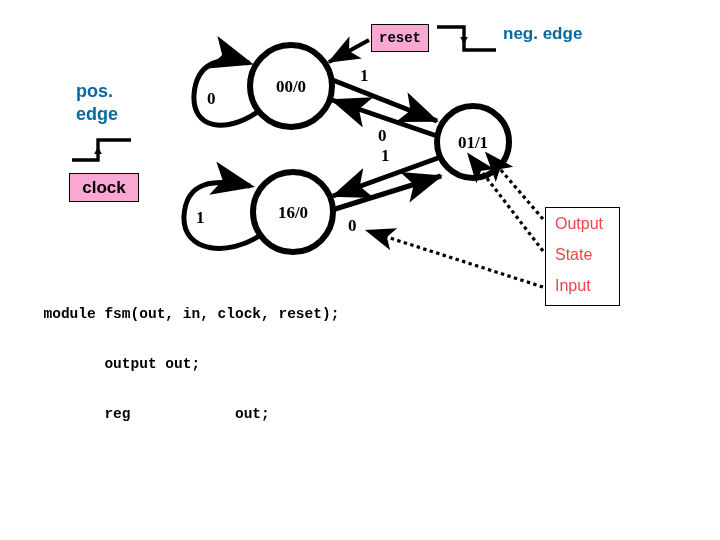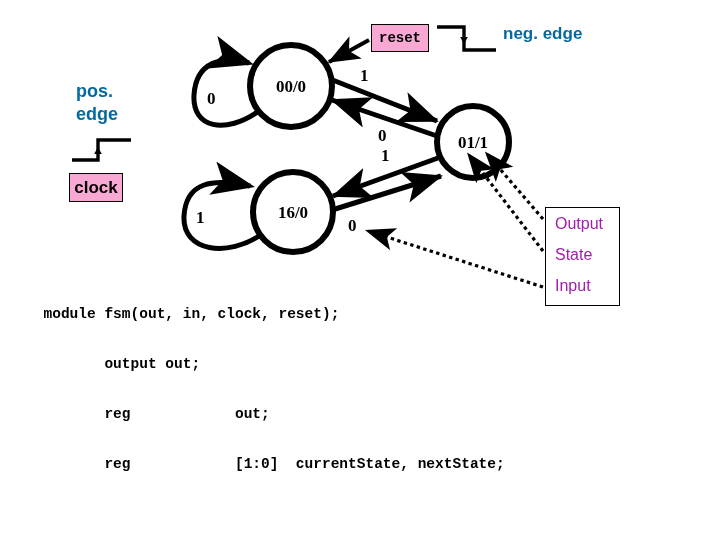--- a/index.html
+++ b/index.html
@@ -34,21 +34,21 @@
     display: flex;
     align-items: center;
     justify-content: center;
     box-sizing: border-box;
   }
   #reset-box {
     left: 371px; top: 24px; width: 58px; height: 28px;
     font-size: 14px;
   }
   #clock-box {
-    left: 69px; top: 173px; width: 54px; height: 29px;
+    left: 69px; top: 173px; width: 70px; height: 29px;
     font-size: 17px;
     font-family: "Liberation Sans", sans-serif;
     font-weight: bold;
   }
   
   .annot {
     position: absolute;
     font-family: "Liberation Sans", sans-serif;
     font-weight: bold;
     color: #0369a1;
@@ -63,21 +63,21 @@
     left: 545px; top: 207px; width: 75px; height: 99px;
     border: 1px solid #000000;
     background: #ffffff;
     box-sizing: border-box;
   }
   #signal-box .sig {
     position: absolute;
     left: 9px;
     font-family: "Liberation Sans", sans-serif;
     font-size: 16px;
-    color: #a21caf;
+    color: #ef4444;
     white-space: pre;
   }
   #signal-box .sig.s0 { top: 7px; }
   #signal-box .sig.s1 { top: 38px; }
   #signal-box .sig.s2 { top: 69px; }
   
   .state-label {
     position: absolute;
     font-family: "Liberation Serif", "DejaVu Serif", serif;
     font-weight: bold;
@@ -203,21 +203,20 @@
   <div id="signal-box">
     <div class="sig s0">Output</div>
     <div class="sig s1">State</div>
     <div class="sig s2">Input</div>
   </div>
 
   <div id="code">
     <span class="cl">     module fsm(out, in, clock, reset);</span>
     <span class="cl">            output out;</span>
     <span class="cl">            reg            out;</span>
-    <span class="cl">            reg            [1:0]  currentState, nextState;</span>
     
     
     
     
     
     
     
     
     
     

